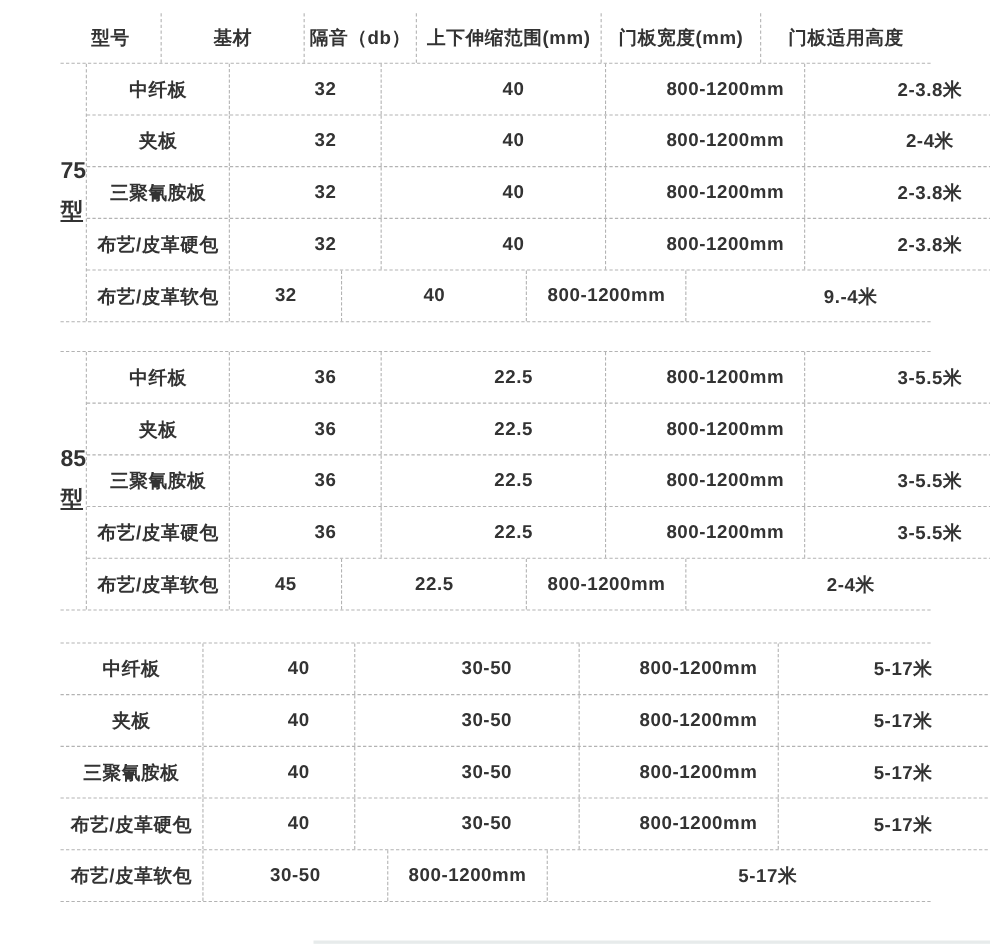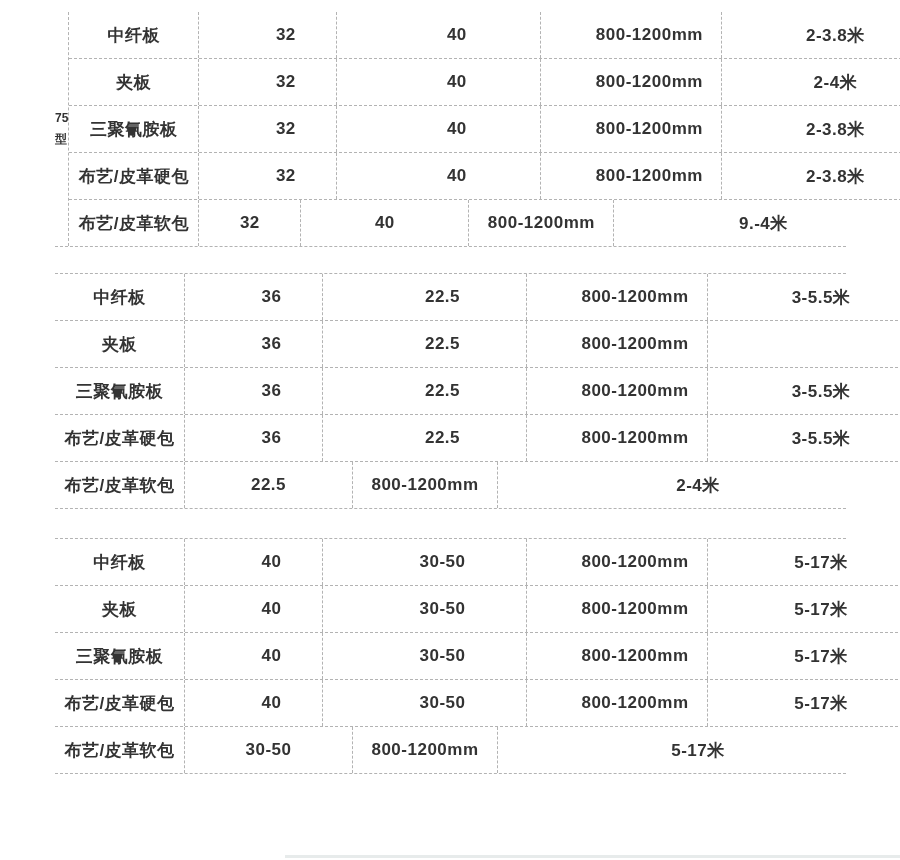--- a/index.html
+++ b/index.html
@@ -47,41 +47,49 @@
   .group.gap-a { margin-top: 26px; border-top: 1px dashed #b3b3b3; }
   .group.gap-b { margin-top: 29px; border-top: 1px dashed #b3b3b3; }
   .model-cell {
     width: 92px;
     box-sizing: border-box;
     border-right: 1px dashed #b3b3b3;
     display: flex;
     flex-direction: column;
     align-items: center;
     justify-content: center;
-    font-size: 12px;
+    font-size: 21px;
     font-weight: bold;
     line-height: 1.75;
   }
   .rows { flex: 1; display: flex; flex-direction: column; }
   .row { display: flex; height: 46px; }
   .row:not(:last-child) { border-bottom: 1px dashed #b3b3b3; gap: 36px; }
   .bottom-bar {
     position: absolute;
     left: 285px;
     top: 855px;
     width: 615px;
     height: 3px;
     background: #e7ebeb;
   }
 </style>
 </head>
 <body>
 
 <div class="spec-table">
 
+  <div class="hdr-row">
+    <div class="cell c1 vr">型号</div>
+    <div class="cell c2 vr">基材</div>
+    <div class="cell c3 vr">隔音（db）</div>
+    <div class="cell c4 vr">上下伸缩范围(mm)</div>
+    <div class="cell c5 vr">门板宽度(mm)</div>
+    <div class="cell c6">门板适用高度</div>
+  </div>
 
   <div class="group">
     <div class="model-cell">
       <span>75型</span>
     </div>
     <div class="rows">
       <div class="row">
         <div class="cell c2 vr">中纤板</div>
         <div class="cell c3 vr">32</div>
         <div class="cell c4 vr">40</div>
@@ -113,20 +121,23 @@
         <div class="cell c2 vr">布艺/皮革软包</div>
         <div class="cell c3 vr">32</div>
         <div class="cell c4 vr">40</div>
         <div class="cell c5 vr">800-1200mm</div>
         <div class="cell c6">9.-4米</div>
       </div>
     </div>
   </div>
 
   <div class="group gap-a">
+    <div class="model-cell">
+      <span>85型</span>
+    </div>
     <div class="rows">
       <div class="row">
         <div class="cell c2 vr">中纤板</div>
         <div class="cell c3 vr">36</div>
         <div class="cell c4 vr">22.5</div>
         <div class="cell c5 vr">800-1200mm</div>
         <div class="cell c6">3-5.5米</div>
       </div>
       <div class="row">
         <div class="cell c2 vr">夹板</div>
@@ -143,20 +154,21 @@
       </div>
       <div class="row">
         <div class="cell c2 vr">布艺/皮革硬包</div>
         <div class="cell c3 vr">36</div>
         <div class="cell c4 vr">22.5</div>
         <div class="cell c5 vr">800-1200mm</div>
         <div class="cell c6">3-5.5米</div>
       </div>
       <div class="row">
         <div class="cell c2 vr">布艺/皮革软包</div>
+        <div class="cell c3 vr">45</div>
         <div class="cell c4 vr">22.5</div>
         <div class="cell c5 vr">800-1200mm</div>
         <div class="cell c6">2-4米</div>
       </div>
     </div>
   </div>
 
   <div class="group gap-b">
     <div class="rows">
       <div class="row">

